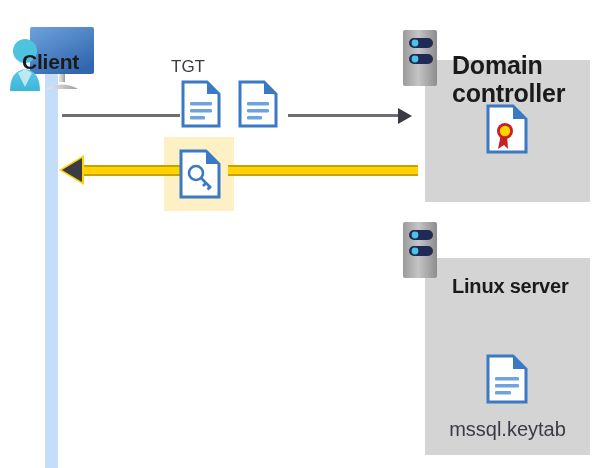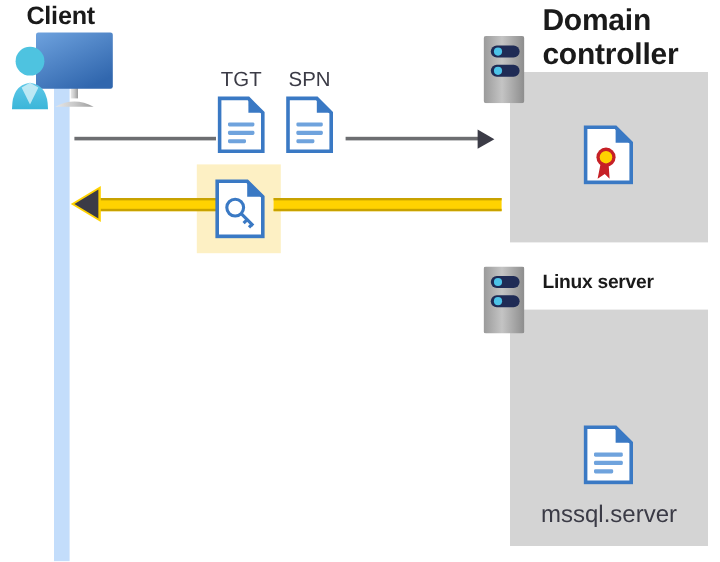--- a/index.html
+++ b/index.html
@@ -18,33 +18,34 @@
     overflow: hidden;
   }
   .abs { position: absolute; }
 
   
   .title {
     font-weight: bold;
     color: #1a1a1a;
     letter-spacing: -0.2px;
     line-height: 1.12;
+    margin-top: 48px;
   }
   #client-title {
     left: 22px; top: 2px;
     font-size: 21px;
   }
   #dc-title {
     left: 452px; top: 3px;
     font-size: 25px;
     width: 130px;
   }
   #linux-title {
     left: 452px; top: 227px;
-    font-size: 16px;
+    font-size: 20px;
     width: 140px;
   }
 
   
   .panel { background: #d4d4d4; }
   #dc-panel    { left: 425px; top: 60px;  width: 165px; height: 142px; }
   #linux-panel { left: 425px; top: 258px; width: 165px; height: 197px; }
 
   
   #client-lifeline {
@@ -112,21 +113,21 @@
   .doc-icon { width: 40px; height: 48px; }
   #tgt-doc  { left: 181px; top: 80px; }
   #spn-doc  { left: 238px; top: 80px; }
   #key-doc  { left: 179px; top: 149px; width: 42px; height: 50px; }
   #cert-doc { left: 486px; top: 104px; width: 42px; height: 50px; }
   #keytab-doc { left: 486px; top: 354px; width: 42px; height: 50px; }
 
   .doc-label {
     font-size: 17px;
     color: #3b3b46;
-    text-align: center;
+    text-align: left;
   }
   #tgt-label { left: 171px; top: 57px; width: 60px; }
   #spn-label { left: 228px; top: 57px; width: 60px; }
 
   #sql-icon { left: 482px; top: 277px; width: 50px; height: 56px; }
 
   #keytab-text {
     left: 425px; top: 418px; width: 165px;
     text-align: center;
     font-size: 20px;
@@ -173,21 +174,20 @@
       <path d="M17 44 l-7 4 l7 14 l7 -14 z" fill="#cfeef7" opacity="0.85"></path>
     </svg>
   </div>
   <div class="abs title" id="client-title">Client</div>
 
   <div class="abs" id="line-top-left"></div>
   <div class="abs" id="line-top-right"></div>
   <div class="abs" id="arrowhead-top"></div>
 
   <div class="abs doc-label" id="tgt-label">TGT</div>
-  <div class="abs doc-label" id="spn-label">SPN</div>
 
   <div class="abs doc-icon" id="tgt-doc">
     <svg width="40" height="48" viewBox="0 0 40 48">
       <path d="M2 2 H26 L38 14 V46 H2 Z" fill="#ffffff" stroke="#3a79c4" stroke-width="3"></path>
       <path d="M26 2 L38 14 H26 Z" fill="#3a79c4"></path>
       <g fill="#6fa3dd">
         <rect x="9" y="22" width="22" height="3.4" rx="1.2"></rect>
         <rect x="9" y="29" width="22" height="3.4" rx="1.2"></rect>
         <rect x="9" y="36" width="15" height="3.4" rx="1.2"></rect>
       </g>
@@ -271,15 +271,15 @@
       <path d="M2 2 H27 L40 15 V48 H2 Z" fill="#ffffff" stroke="#3a79c4" stroke-width="3"></path>
       <path d="M27 2 L40 15 H27 Z" fill="#3a79c4"></path>
       <g fill="#6fa3dd">
         <rect x="9" y="23" width="24" height="3.6" rx="1.2"></rect>
         <rect x="9" y="30" width="24" height="3.6" rx="1.2"></rect>
         <rect x="9" y="37" width="16" height="3.6" rx="1.2"></rect>
       </g>
     </svg>
   </div>
 
-  <div class="abs" id="keytab-text">mssql.server</div>
+  <div class="abs" id="keytab-text">mssql.keytab</div>
 
 </div>
 
 </body></html>

